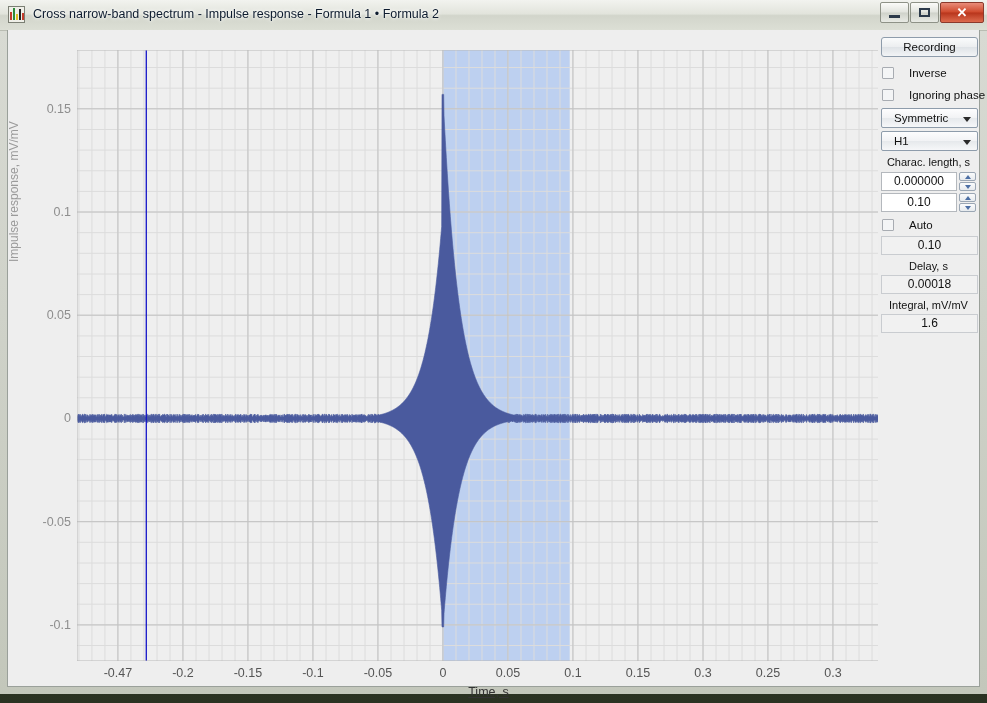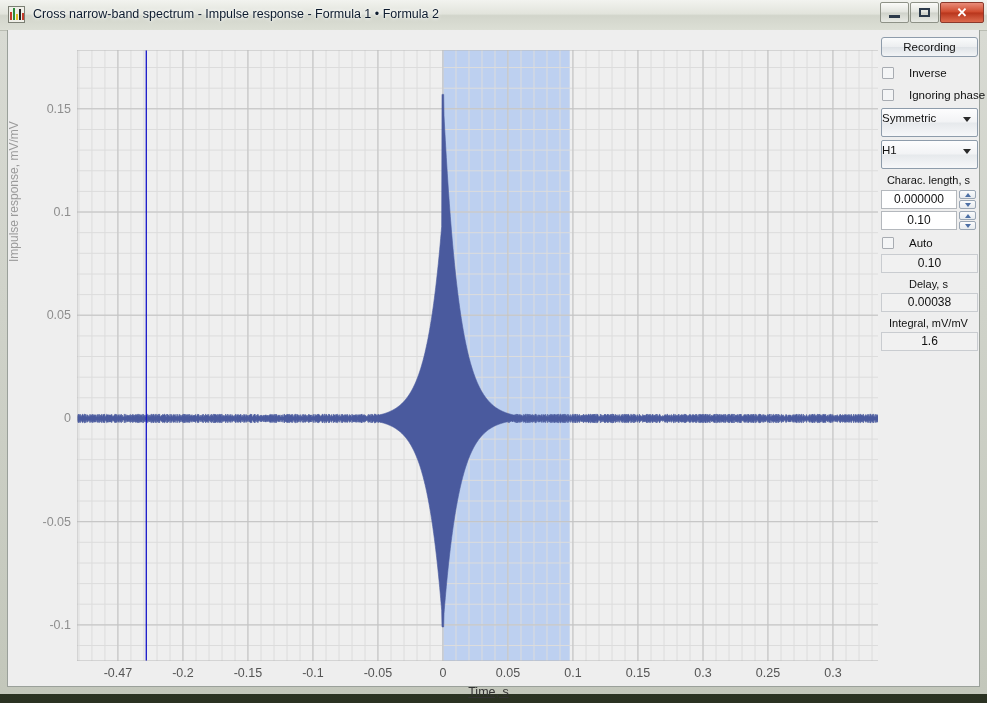--- a/index.html
+++ b/index.html
@@ -82,24 +82,24 @@
     font-family:"Liberation Sans",sans-serif;font-size:11.5px;color:#111;
     text-align:center;line-height:18px;
   }
   .chkrow{display:flex;align-items:center;gap:15px;height:20px;margin:2px 0 1px 1px;}
   .chk{
     width:12px;height:12px;box-sizing:border-box;
     border:1px solid #a8acb2;background:#f4f5f6;border-radius:1px;flex:none;
   }
   .chklabel{font-size:11.5px;color:#111;white-space:nowrap;}
   .combo{
-    position:relative;width:97px;height:29px;margin:3px 0;box-sizing:border-box;
+    position:relative;width:97px;height:20px;margin:3px 0;box-sizing:border-box;
     border:1px solid #8e9cab;border-radius:2px;
     background:linear-gradient(180deg,#fdfdfe 0%,#f2f3f5 48%,#e6e9ec 52%,#f6f7f9 100%);
-    font-size:11.5px;color:#111;line-height:18px;padding-left:0;
+    font-size:11.5px;color:#111;line-height:18px;padding-left:12px;
   }
   .combo .arrow{
     position:absolute;right:6px;top:8px;width:0;height:0;
     border-left:4px solid transparent;border-right:4px solid transparent;border-top:5px solid #2a2a2a;
   }
   .plab{text-align:center;font-size:11px;color:#111;margin:5px 0 3px;white-space:nowrap;}
   .pfield{
     width:97px;height:19px;box-sizing:border-box;margin:1px 0;
     border:1px solid #b4b8bd;background:#fff;
     font-size:12px;color:#111;text-align:center;line-height:17px;
@@ -350,20 +350,20 @@
       </div>
 
       <div class="chkrow">
         <div class="chk"></div>
         <div class="chklabel">Auto</div>
       </div>
 
       <div class="pfield flat">0.10</div>
 
       <div class="plab">Delay, s</div>
-      <div class="pfield flat">0.00038</div>
+      <div class="pfield flat">0.00018</div>
 
       <div class="plab">Integral, mV/mV</div>
       <div class="pfield flat">1.6</div>
     </div>
 
   </div>
 </div>
 
 </body></html>

